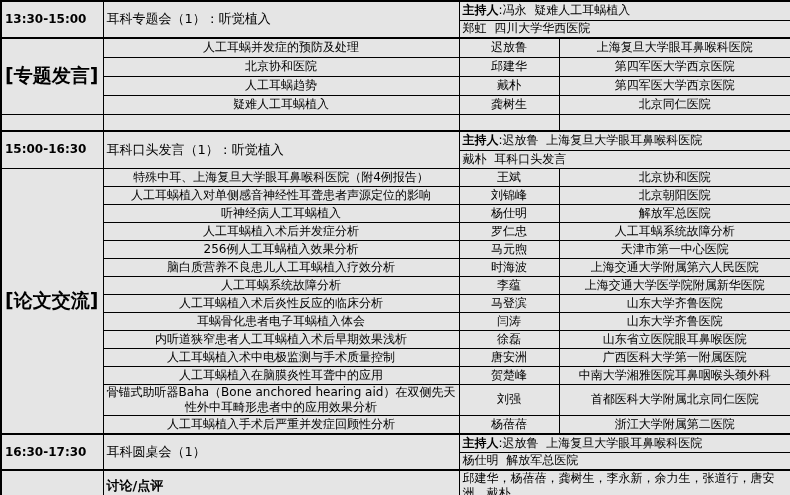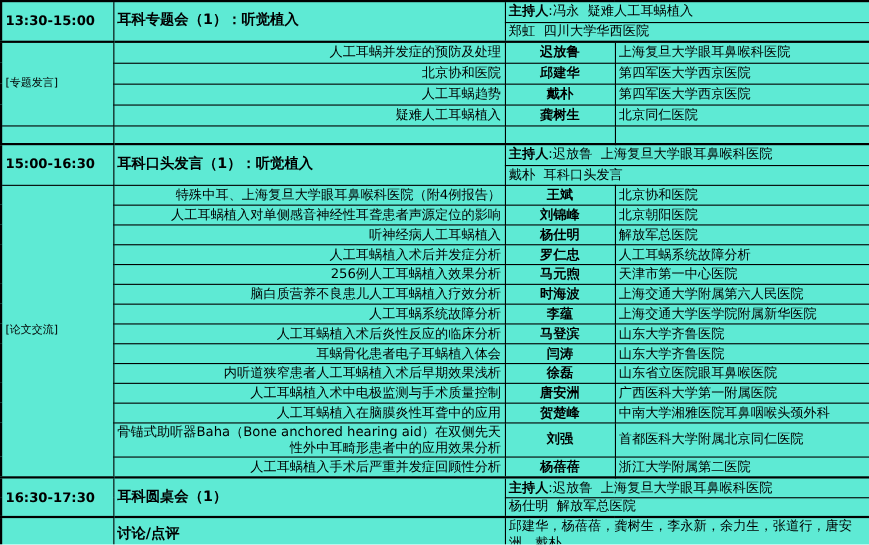--- a/index.html
+++ b/index.html
@@ -1,41 +1,41 @@
 <!DOCTYPE html>
 <html><head>
 <meta charset="utf-8">
 <style>
   html,body{margin:0;padding:0;background:#ffffff;}
-  .page{width:790px;height:495px;background:#5eead4;overflow:hidden;}
+  .page{width:790px;height:495px;background:#e5e5e5;overflow:hidden;}
   table.sched{
     border-collapse:collapse;
     table-layout:fixed;
     width:790px;
     font-family:"DejaVu Sans","Liberation Sans",sans-serif;
     color:#000000;
     font-size:12px;
   }
   table.sched{border:2px solid #000000;}
   table.sched td{
     border:1px solid #000000;
     padding:0 3px;
     vertical-align:middle;
     line-height:1.25;
     overflow:hidden;
     white-space:pre-wrap;
     word-break:break-all;
   }
   tr.thick td{border-top-width:2px;}
   td.time{font-weight:bold;padding-left:5px;font-size:12px;}
-  td.typecell{font-weight:normal;font-size:10px;padding-left:4px;}
-  td.sessiontitle{font-weight:bold;font-size:13px;padding-left:3px;}
-  td.talktitle{text-align:right;}
-  td.speaker{text-align:center;padding:0 1px;font-weight:bold;}
-  td.affil{text-align:left;margin-left:10px;}
+  td.typecell{font-weight:bold;font-size:19px;padding-left:4px;}
+  td.sessiontitle{font-weight:normal;font-size:13px;padding-left:3px;}
+  td.talktitle{text-align:center;}
+  td.speaker{text-align:center;padding:0 1px;}
+  td.affil{text-align:center;margin-left:10px;}
   td.modcell{text-align:left;}
   .mod-label{font-weight:bold;}
   td.disclabel{font-weight:bold;font-size:13px;padding-left:3px;}
   
   tr.h19{height:19px;} tr.h18{height:18px;} tr.h17{height:17px;}
   tr.h28{height:28px;} tr.h29{height:29px;}
 </style>
 </head>
 <body>
 

